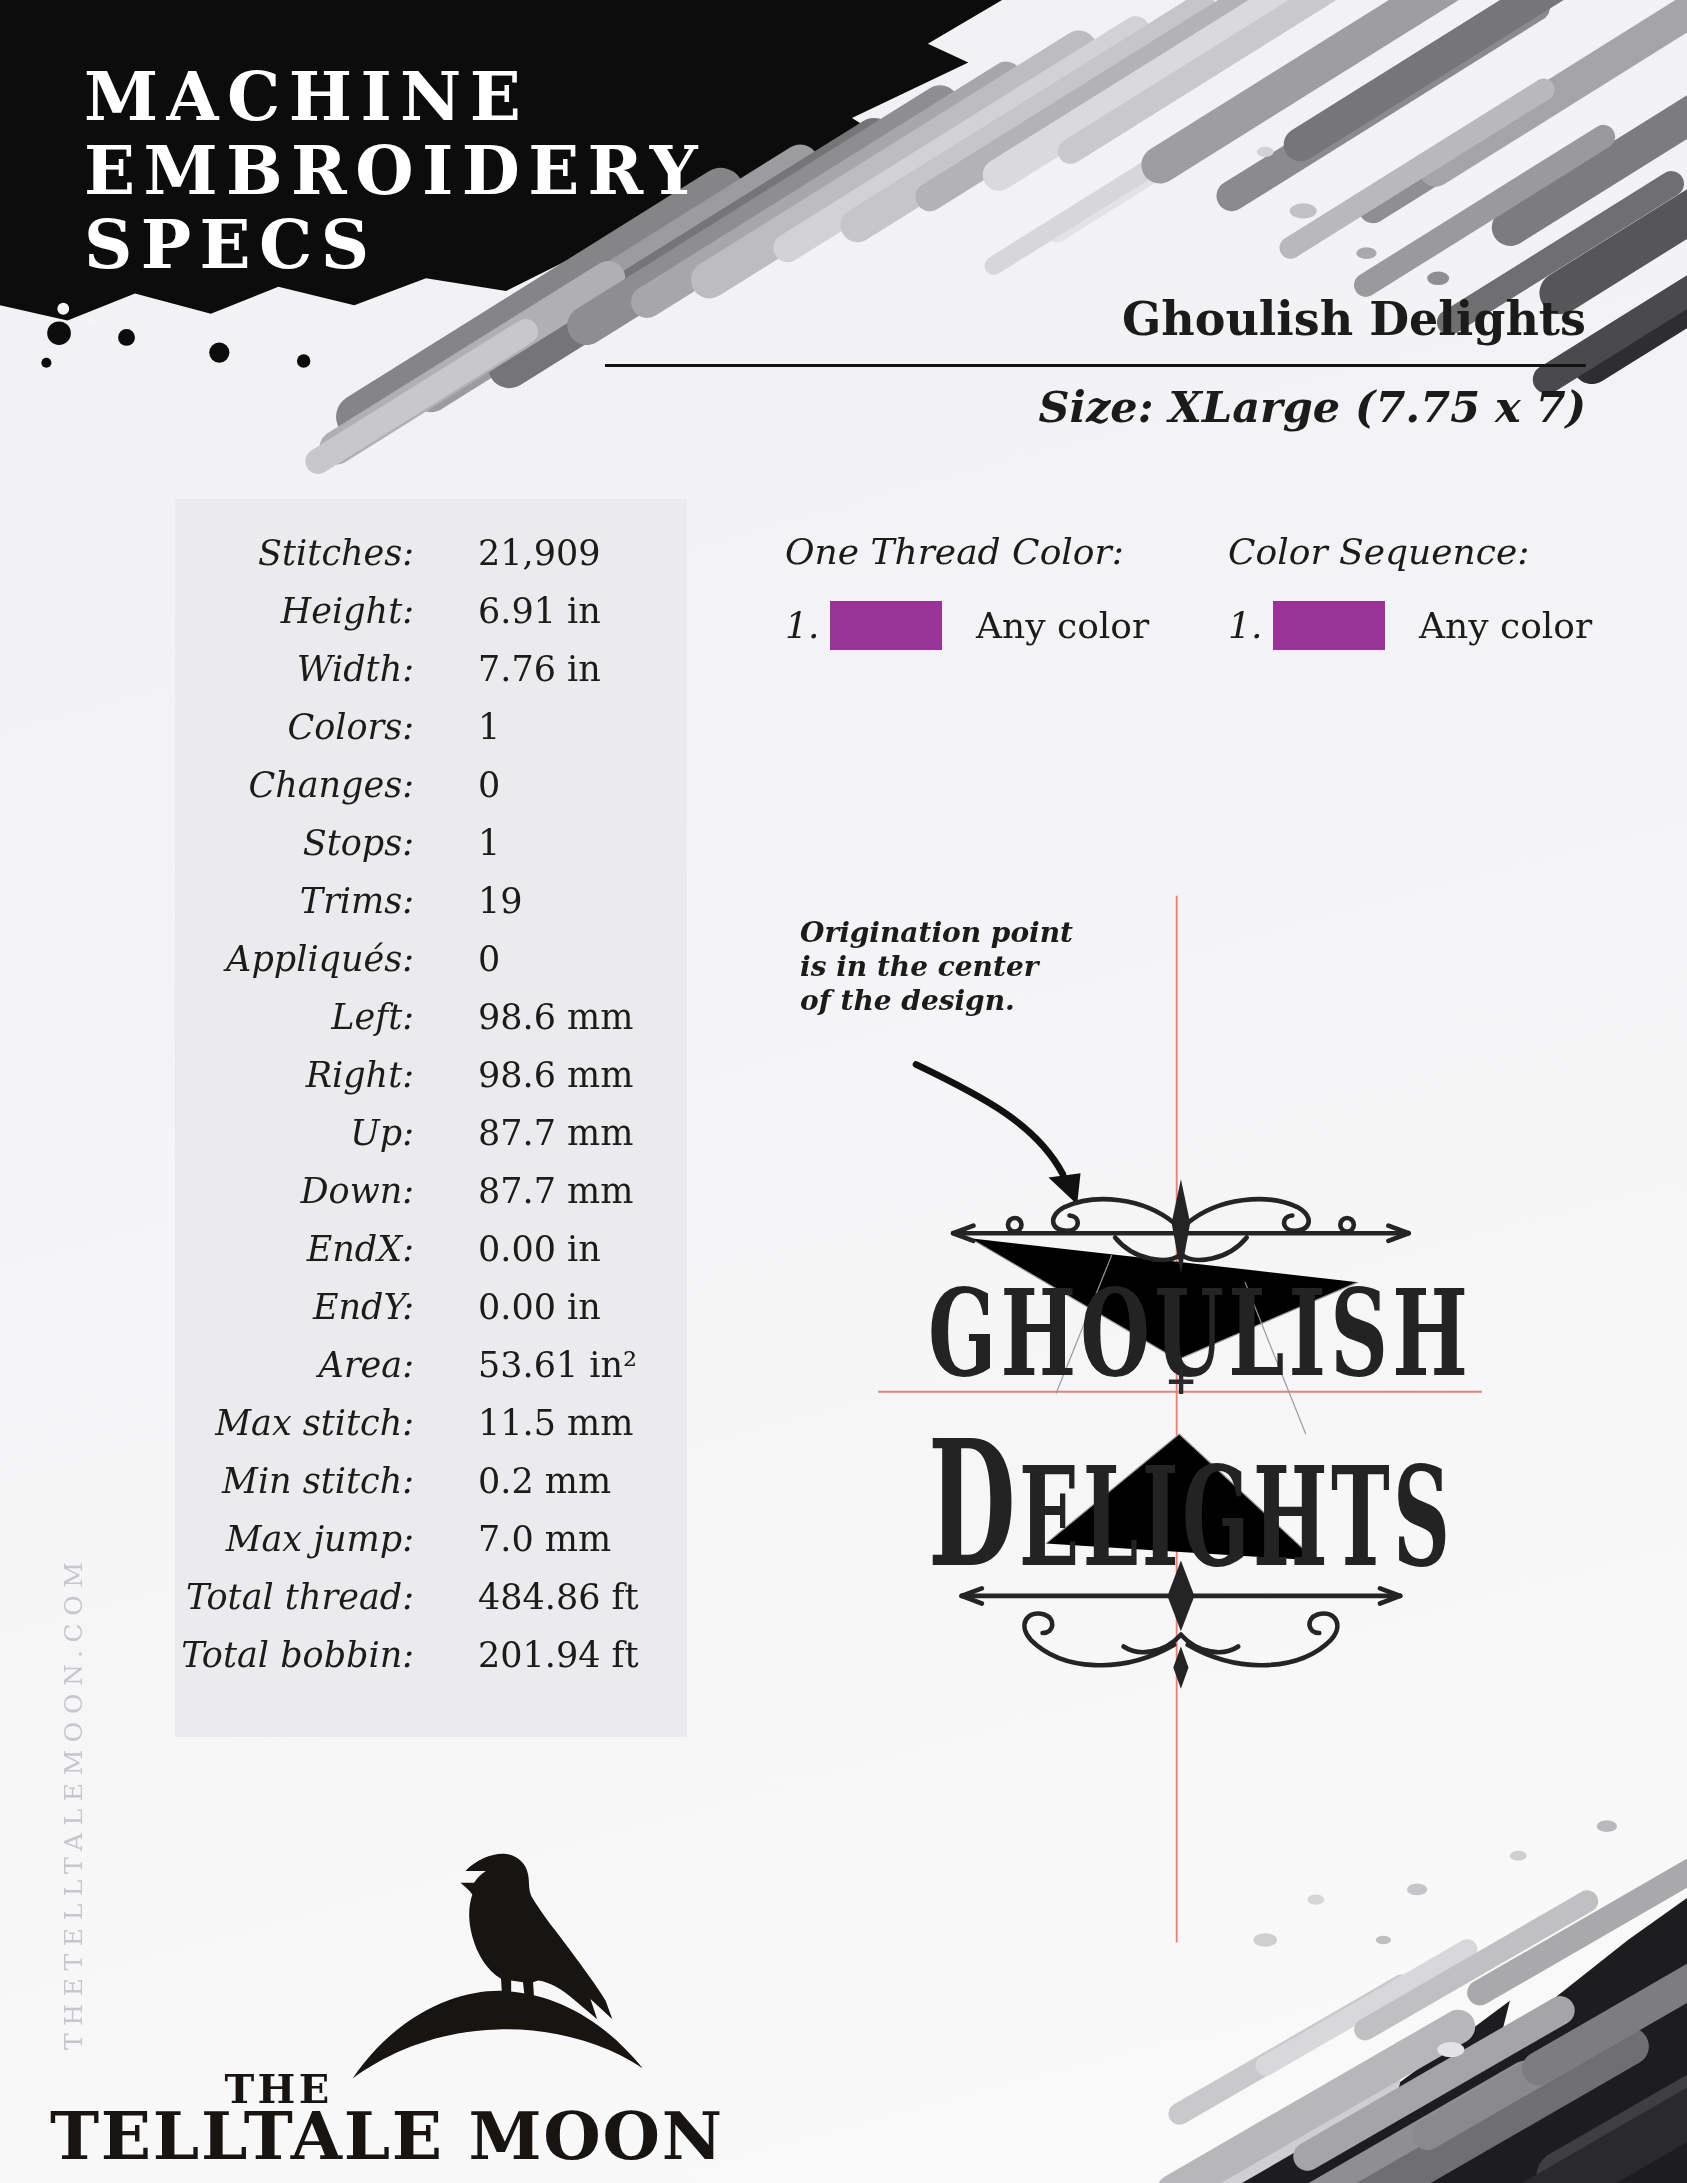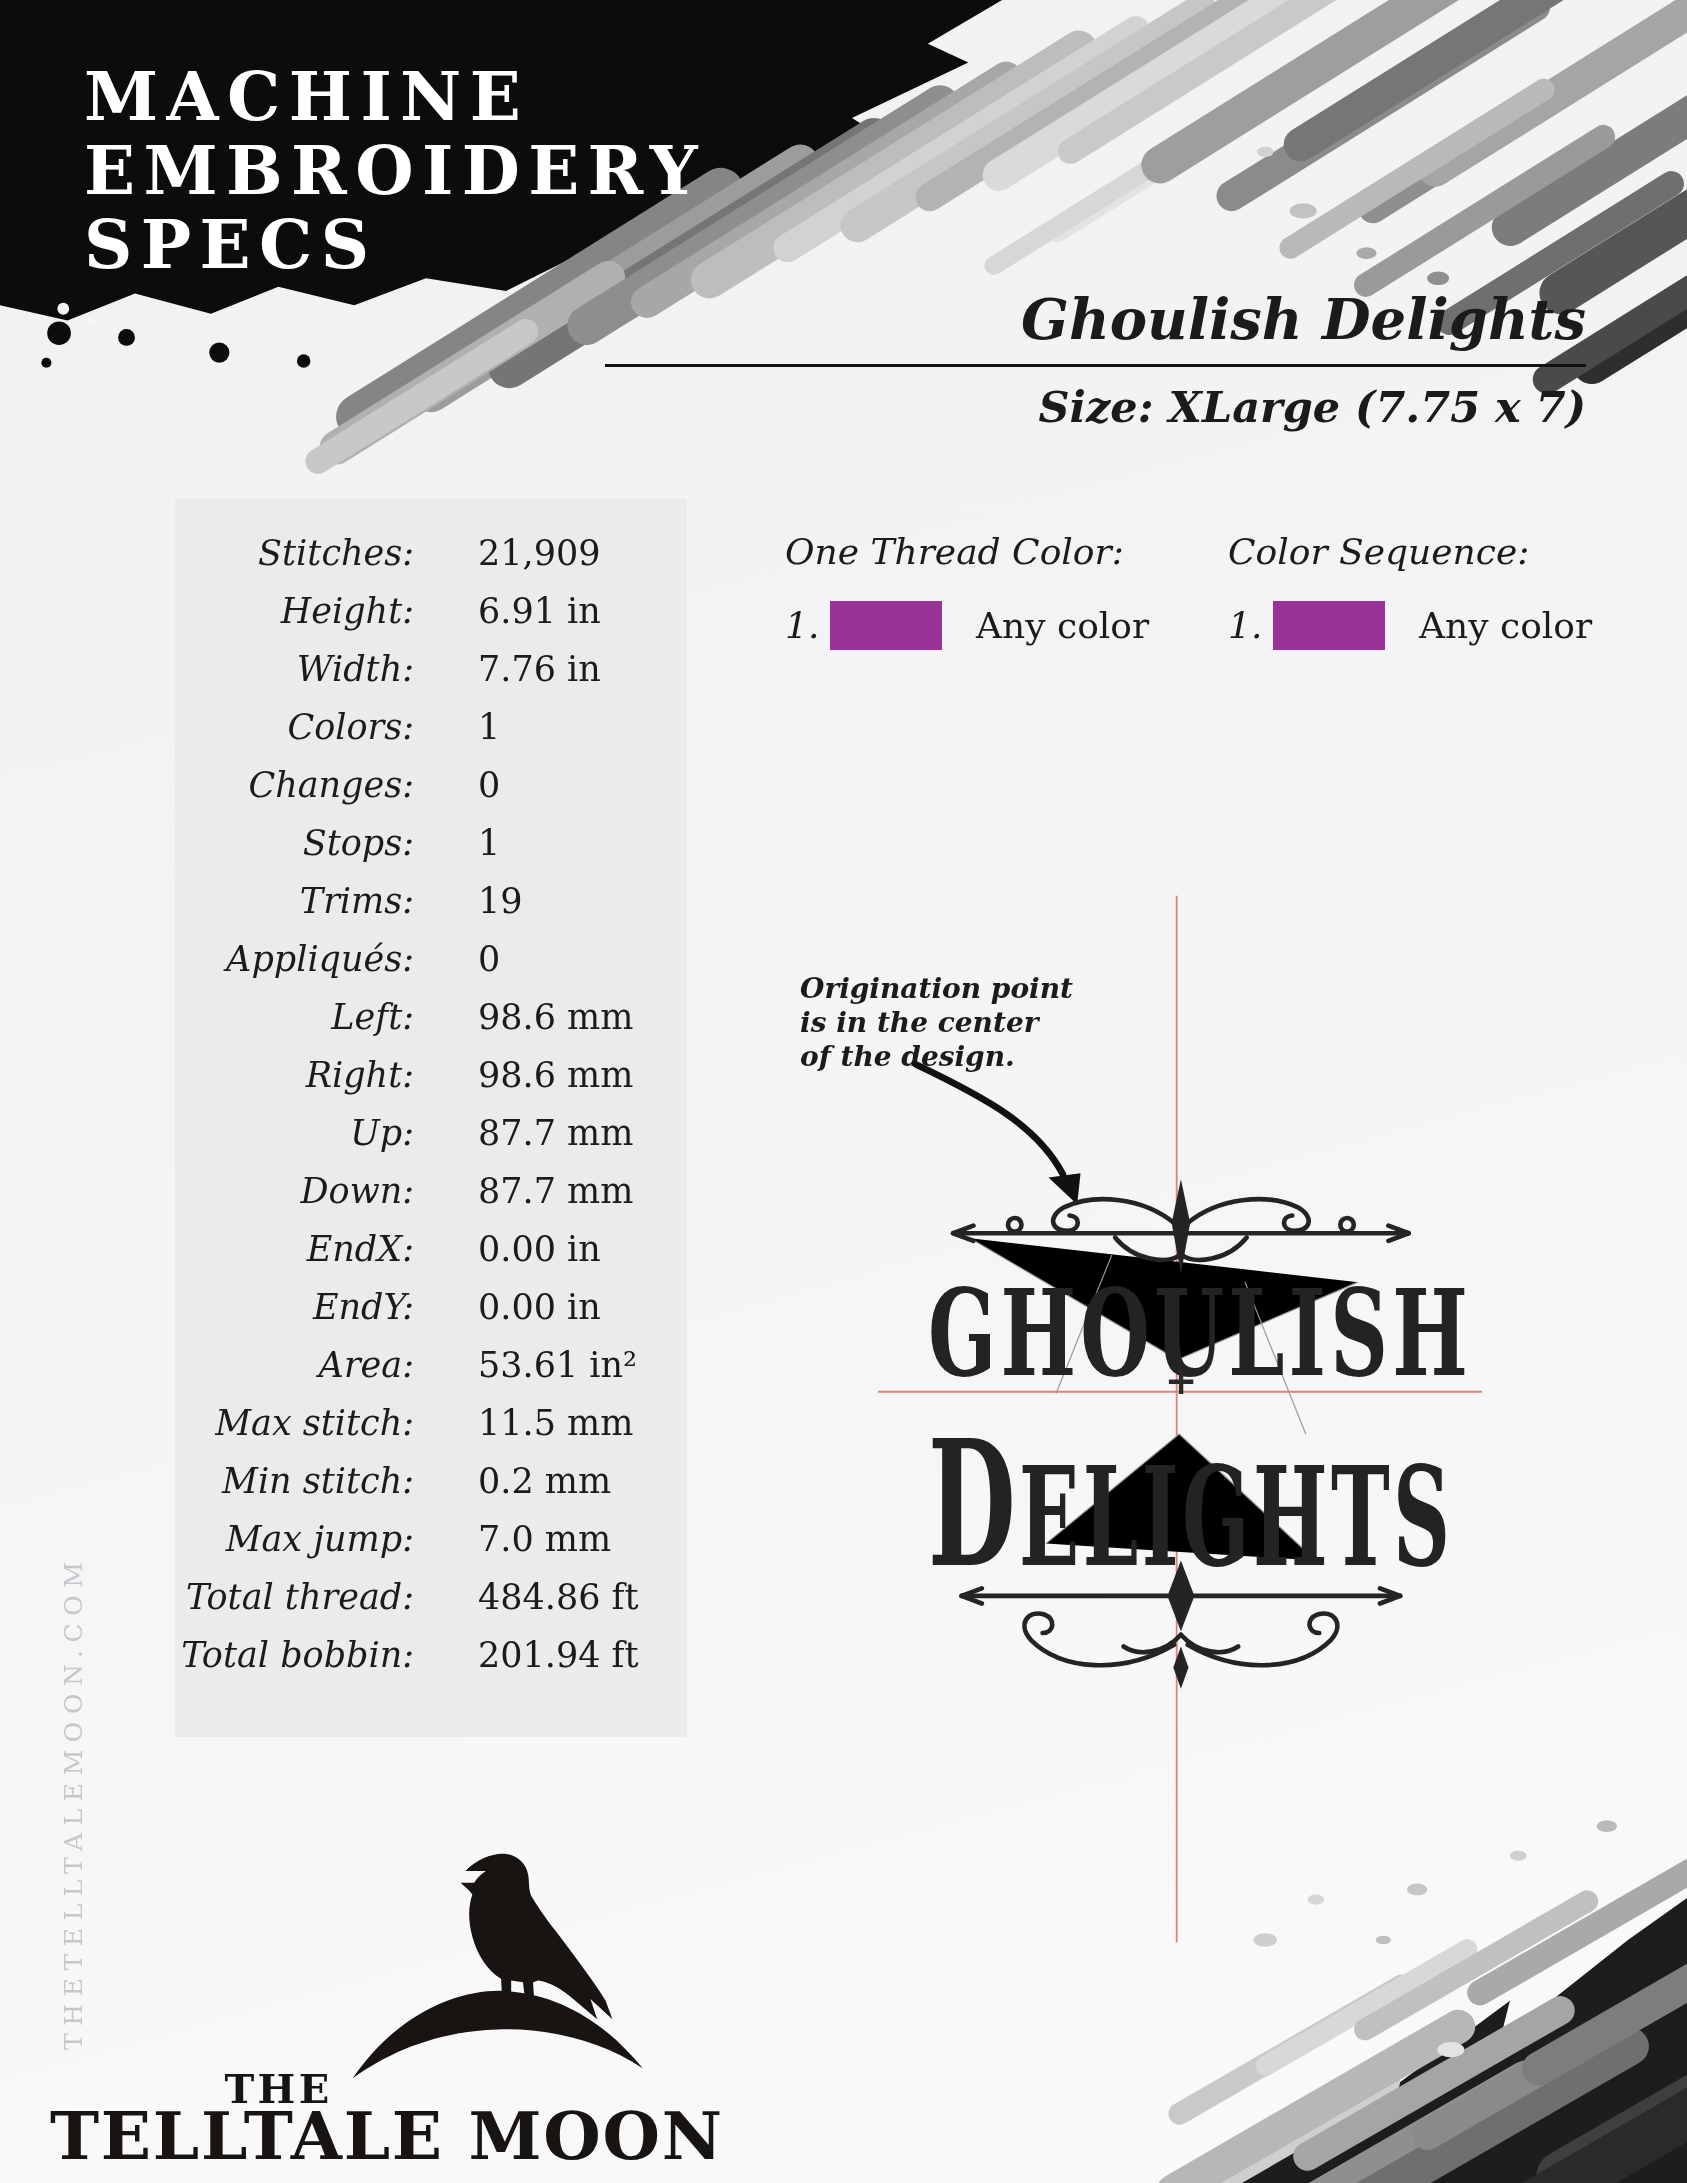--- a/index.html
+++ b/index.html
@@ -8,42 +8,42 @@
     background:linear-gradient(165deg,#f1f1f3 0%,#f4f4f6 45%,#fafafb 100%);
     font-family:"DejaVu Serif", serif;color:#1b1b1b;
   }
   svg.layer{position:absolute;left:0;top:0;}
   
   .header-title{
     position:absolute;left:84px;top:40px;color:#ffffff;
     font-weight:bold;font-size:67px;line-height:74px;letter-spacing:8.4px;margin-top:20px;
   }
   .doc-title{position:absolute;right:101px;top:294px;text-align:right;}
-  .doc-title .name{font-style:italic;font-weight:bold;font-size:56px;line-height:51px;}
+  .doc-title .name{font-weight:bold;font-size:46px;line-height:51px;}
   .doc-title .rule{margin-top:18.6px;margin-left:auto;width:981px;height:3.4px;background:#121212;}
   .doc-title .size{font-style:italic;font-weight:bold;font-size:43px;margin-top:15px;}
   
   .spec-panel{
     position:absolute;left:175px;top:499px;width:512px;height:1238px;
     background:#ebebed;box-sizing:border-box;padding-top:34px;
   }
   .spec-row{display:flex;align-items:baseline;height:58px;font-size:35px;gap:12px;}
   .spec-label{width:239px;text-align:right;font-style:italic;flex:none;}
   .spec-value{margin-left:52px;white-space:nowrap;}
   
   .thread-col{position:absolute;top:531px;}
   .thread-col.one{left:785px;}
   .thread-col.seq{left:1228px;}
   .thread-heading{font-style:italic;font-size:36px;}
   .thread-item{display:flex;align-items:center;margin-top:29px;}
   .thread-num{font-style:italic;font-size:36px;width:35px;}
   .swatch{width:112px;height:49px;margin-left:10px;flex:none;}
   .thread-label{font-size:36px;margin-left:34px;white-space:nowrap;}
   
-  .orig-note{position:absolute;left:800px;top:972px;
+  .orig-note{position:absolute;left:800px;top:916px;
     font-style:italic;font-weight:bold;font-size:28px;line-height:34px;}
   
   .design-words{position:absolute;left:0;top:0;width:1687px;height:2183px;pointer-events:none;padding-left:47px;}
   .dw{position:absolute;left:928px;width:506px;text-align:center;color:#232323;font-weight:bold;}
   .dw.w1{top:1262px;font-size:80px;letter-spacing:4.2px;transform:scaleY(1.5);transform-origin:50% 0;}
   .dw.plus{top:1357px;font-size:39px;color:#2a2a2a;transform:none;font-weight:bold;}
   .dw.w2{top:1402px;font-size:79px;letter-spacing:3.4px;transform:scaleY(1.72);transform-origin:50% 0;}
   .dw.w2::first-letter{font-size:1.28em;}
   
   .watermark{

